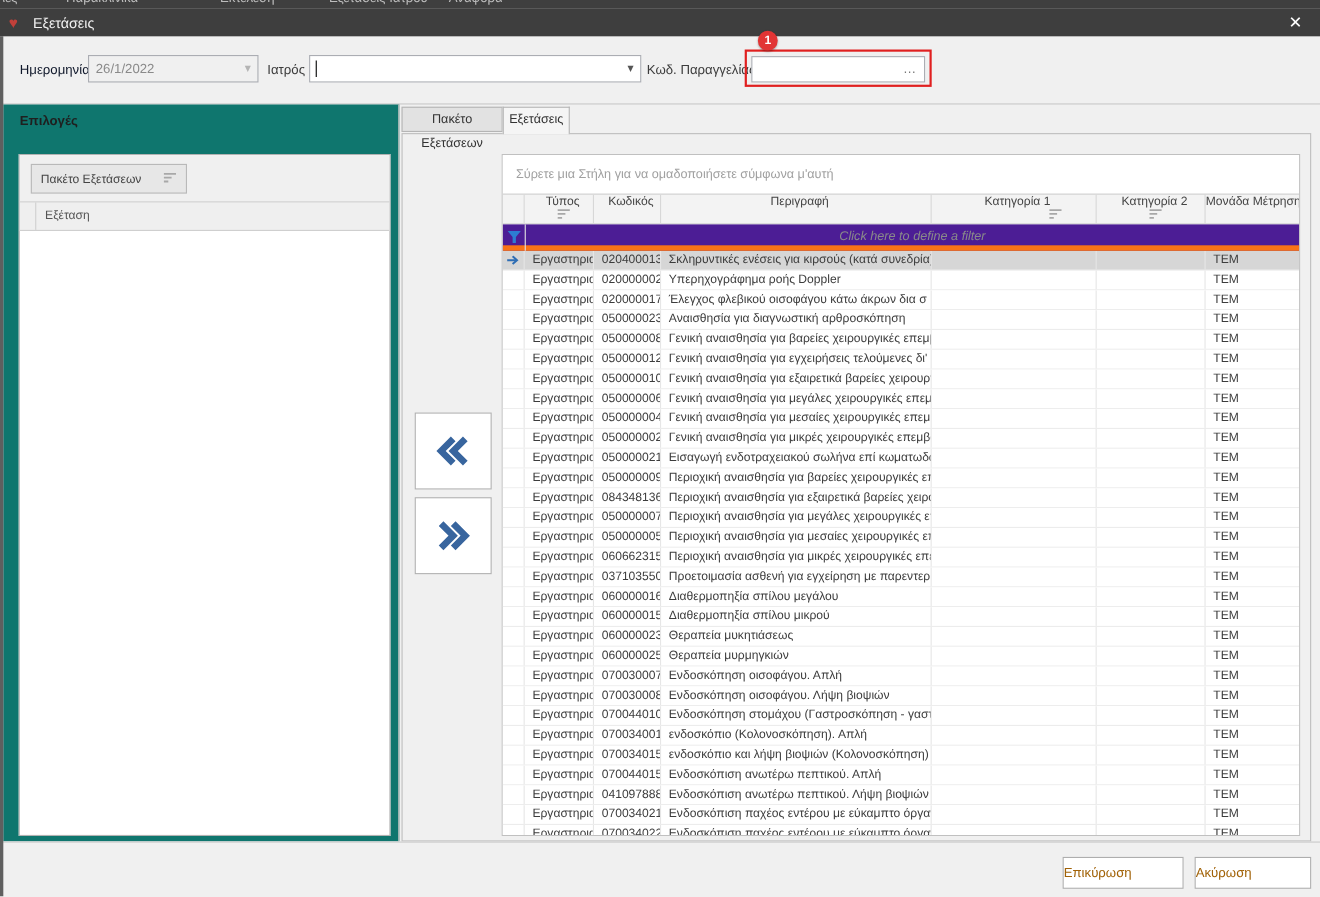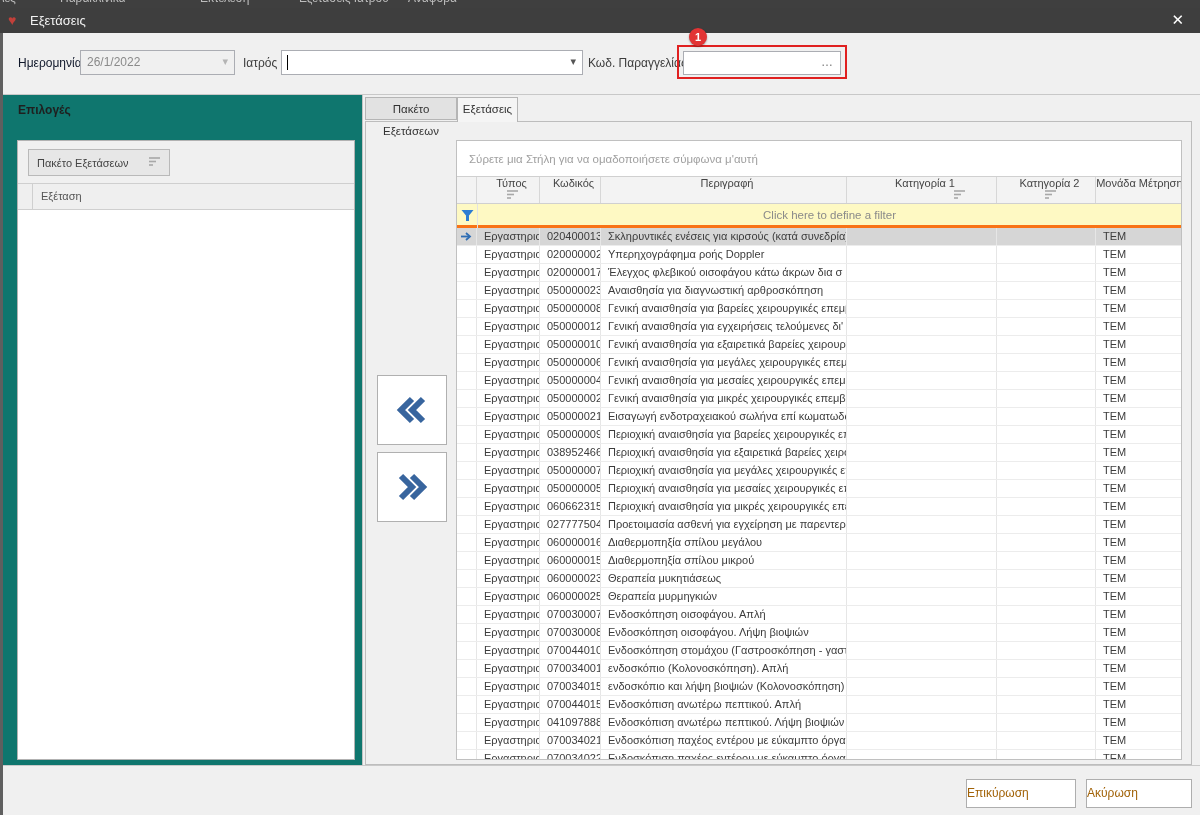--- a/index.html
+++ b/index.html
@@ -62,21 +62,21 @@
   .xfer-btn { position:absolute; left:11px; width:70px; height:70px; background:#fff; border:1px solid #b0b0b0; display:flex; align-items:center; justify-content:center; }
   .xfer-left { top:253px; }
   .xfer-right { top:330px; }
 
   
   .grid { position:absolute; left:90px; top:18px; width:726px; height:620px; background:#fff; border:1px solid #c0c0c0; overflow:hidden; }
   .group-bar { height:35px; display:flex; align-items:center; padding-left:12px; color:#a0a0a0; font-size:11.5px; background:#fff; }
   .hdr { display:flex; height:28px; background:#f3f3f3; border-top:1px solid #d0d0d0; border-bottom:1px solid #d0d0d0; }
   .hdr .hc { display:flex; align-items:center; padding-left:7px; font-size:11px; color:#444; border-right:1px solid #d7d7d7; white-space:nowrap; overflow:hidden;flex-direction:column; }
   .hdr .ind { width:20px; padding-left:0; }
-  .filter-row { position:relative; height:24px; background:#fef9c3; border-bottom:3px solid #f97316; }
+  .filter-row { position:relative; height:24px; background:#4c1d95; border-bottom:5px solid #f97316;font-style:italic; }
   .filter-row .funnel { position:absolute; left:4px; top:5px; }
   .filter-row .hint { position:absolute; left:20px; right:0; top:0; height:24px; line-height:23px; text-align:center; color:#8a8a8a; font-size:11.5px; border-left:1px solid #e3e3e3; }
   .grid-body { }
   .row { display:flex; height:18px; border-bottom:1px solid #ececec; background:#fff; }
   .row.selected { background:#d6d6d6; }
   .row .cell { font-size:11px; color:#3c3c3c; line-height:17px; padding-left:7px; border-right:1px solid #e6e6e6; white-space:nowrap; overflow:hidden; }
   .c-ind { width:20px; padding-left:0 !important; text-align:center; }
   .c-ind svg { visibility:hidden; margin-top:4px; }
   .row.selected .c-ind svg { visibility:visible; }
   .c-type { width:63px; }
@@ -436,21 +436,21 @@
             <div class="row">
     <div class="cell c-ind">
       <svg width="11" height="9" viewBox="0 0 11 9">
                   <g stroke="#2e6db4" stroke-width="1.8" fill="none">
                     <line x1="0" y1="4.5" x2="8" y2="4.5"></line>
                     <path d="M5 1 L9 4.5 L5 8"></path>
                   </g>
                 </svg>
     </div>
     <div class="cell c-type">Εργαστηριακι</div>
-    <div class="cell c-code">038952466</div>
+    <div class="cell c-code">084348136</div>
     <div class="cell c-desc">Περιοχική αναισθησία για εξαιρετικά βαρείες χειρο</div>
     <div class="cell c-cat1"></div>
     <div class="cell c-cat2"></div>
     <div class="cell c-unit">ΤΕΜ</div>
   </div>
             <div class="row">
     <div class="cell c-ind">
       <svg width="11" height="9" viewBox="0 0 11 9">
                   <g stroke="#2e6db4" stroke-width="1.8" fill="none">
                     <line x1="0" y1="4.5" x2="8" y2="4.5"></line>
@@ -500,21 +500,21 @@
             <div class="row">
     <div class="cell c-ind">
       <svg width="11" height="9" viewBox="0 0 11 9">
                   <g stroke="#2e6db4" stroke-width="1.8" fill="none">
                     <line x1="0" y1="4.5" x2="8" y2="4.5"></line>
                     <path d="M5 1 L9 4.5 L5 8"></path>
                   </g>
                 </svg>
     </div>
     <div class="cell c-type">Εργαστηριακι</div>
-    <div class="cell c-code">027777504</div>
+    <div class="cell c-code">037103550</div>
     <div class="cell c-desc">Προετοιμασία ασθενή για εγχείρηση με παρεντερικ</div>
     <div class="cell c-cat1"></div>
     <div class="cell c-cat2"></div>
     <div class="cell c-unit">ΤΕΜ</div>
   </div>
             <div class="row">
     <div class="cell c-ind">
       <svg width="11" height="9" viewBox="0 0 11 9">
                   <g stroke="#2e6db4" stroke-width="1.8" fill="none">
                     <line x1="0" y1="4.5" x2="8" y2="4.5"></line>

